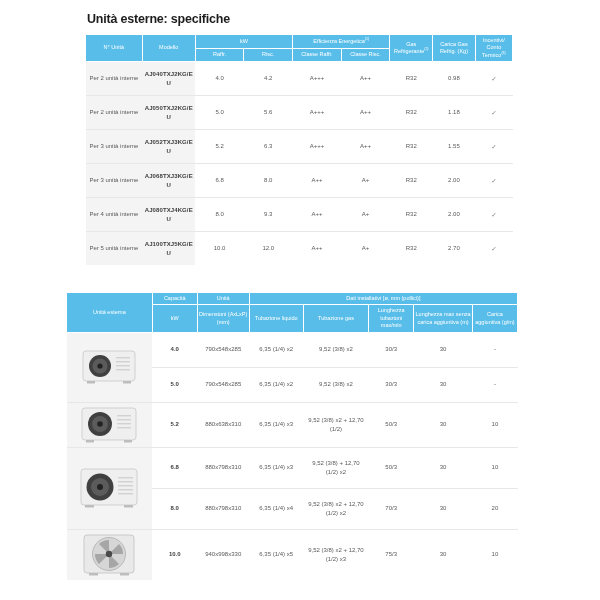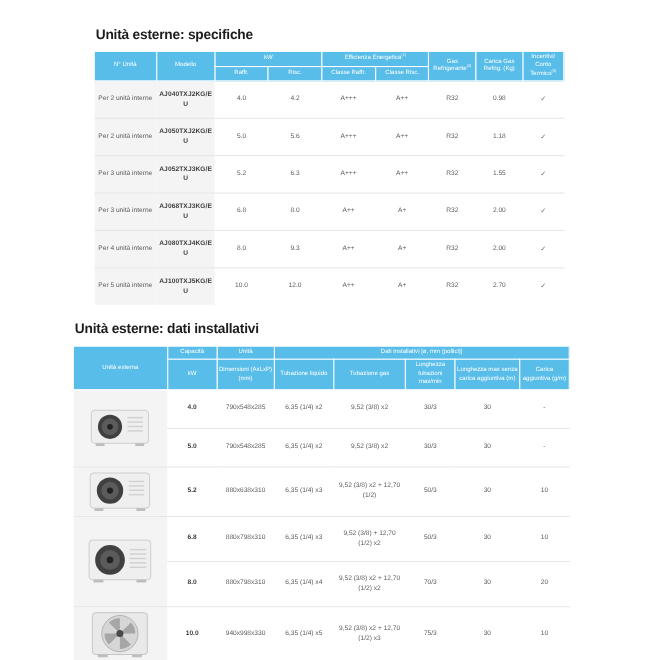--- a/index.html
+++ b/index.html
@@ -2,21 +2,21 @@
 <html><head>
 <meta charset="utf-8">
 <style>
   html,body{margin:0;padding:0;}
   body{
     width:600px;height:600px;background:#ffffff;position:relative;
     font-family:"Liberation Sans", sans-serif;
     -webkit-font-smoothing:antialiased;
   }
   .section{position:absolute;}
-  #spec-section{left:85px;top:24px;width:428px;}
+  #spec-section{left:85px;top:12px;width:428px;}
   #install-section{left:66px;top:292px;width:452px;}
 
   .sec-title{
     font-size:12.5px;font-weight:700;color:#1d1d1d;
     margin:0 0 8px 2px;letter-spacing:-0.2px;
   }
 
   table{border-collapse:collapse;table-layout:fixed;width:100%;}
 
   thead th{
@@ -144,21 +144,20 @@
         <td>A+</td>
         <td>R32</td>
         <td>2.70</td>
         <td class="check">✓</td>
       </tr>
     </tbody>
   </table>
 </div>
 
 <div class="section" id="install-section">
-  <div class="sec-title">Unità esterne: dati installativi</div>
 
   <table id="install-table">
     <colgroup>
       <col style="width:19%">
         <col style="width:10%">
         <col style="width:11.5%">
       <col style="width:12%">
         <col style="width:14.5%">
         <col style="width:10%">
       <col style="width:13%">

